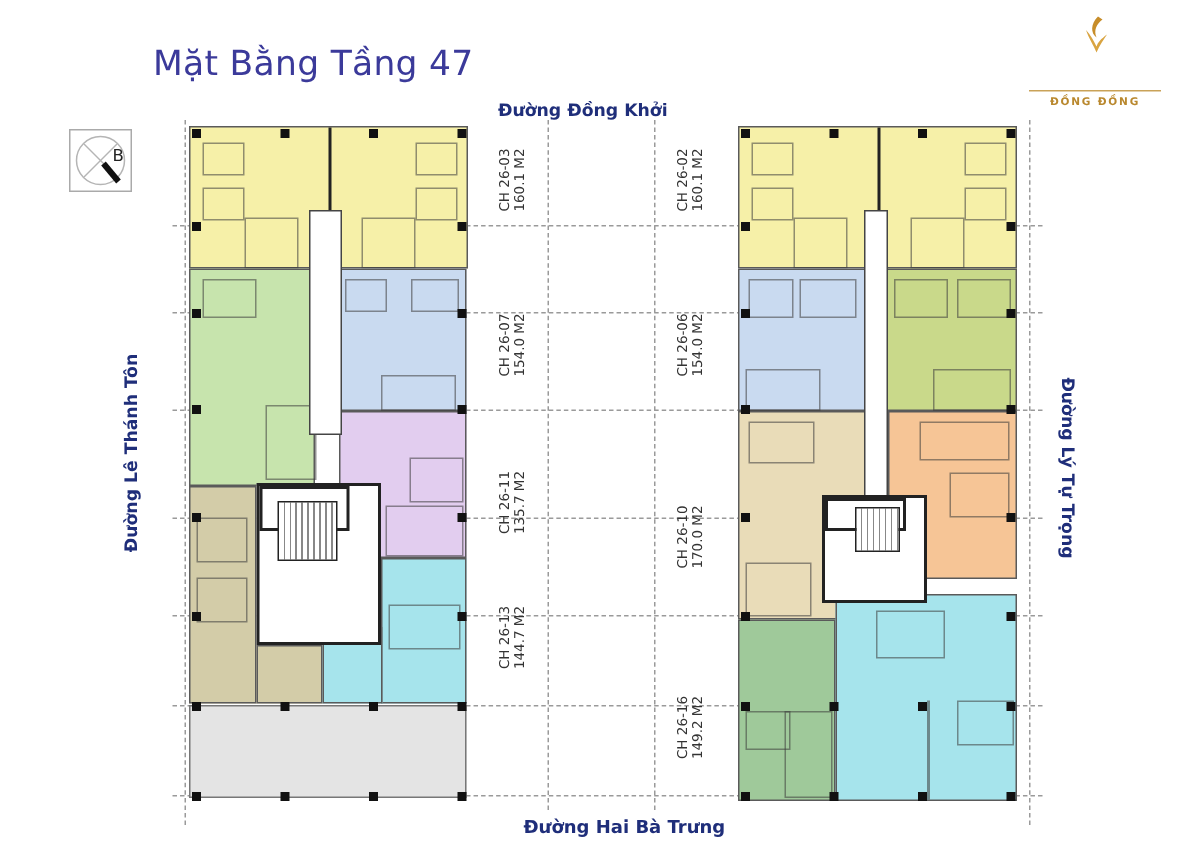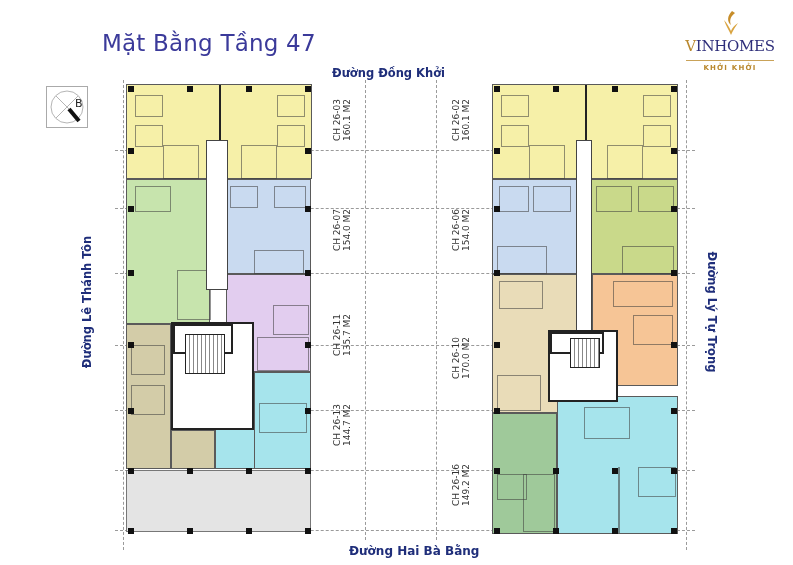--- a/index.html
+++ b/index.html
@@ -32,37 +32,36 @@
 </head>
 <body>
 
 <div class="abs title">Mặt Bằng Tầng 47</div>
 
 <div class="abs logo">
   <svg class="logo-mark" viewBox="0 0 20 26">
     <path d="M11 1 C6 6 6 12 10 15 C8 10 10 6 14 3 Z" fill="#c78d2a"></path>
     <path d="M3 10 C5 16 8 20 10 25 C12 20 15 16 17 13 C13 16 11 18 10 21 C8 17 6 13 3 10 Z" fill="#d9a441"></path>
   </svg>
-  <div class="logo-name"><span class="v">V</span><span>INHOMES</span></div>
   <div class="logo-line"></div>
-  <div class="logo-sub">KHỞI KHỞI</div>
+  <div class="logo-sub">ĐỒNG ĐỒNG</div>
 </div>
 
 <div class="abs compass">
   <svg width="40" height="40" viewBox="0 0 40 40">
     <circle cx="20" cy="20" r="16" fill="none" stroke="#b5b5b5" stroke-width="1"></circle>
     <line x1="9" y1="9" x2="31" y2="31" stroke="#b5b5b5" stroke-width="1"></line>
     <line x1="31" y1="9" x2="9" y2="31" stroke="#b5b5b5" stroke-width="1"></line>
     <line x1="22" y1="22" x2="32" y2="34" stroke="#111" stroke-width="4"></line>
   </svg>
   <span class="abs" style="left:28px;top:10px;font-size:11px;color:#222;">B</span>
 </div>
 
 <div class="abs street street-top">Đường Đồng Khởi</div>
-<div class="abs street street-bottom">Đường Hai Bà Bằng</div>
+<div class="abs street street-bottom">Đường Hai Bà Trưng</div>
 <div class="abs street street-left">Đường Lê Thánh Tôn</div>
 <div class="abs street street-right">Đường Lý Tự Trọng</div>
 
 <div class="gridv" style="left:123px;top:80px;height:470px;"></div>
 <div class="gridv" style="left:365px;top:80px;height:460px;"></div>
 <div class="gridv" style="left:436px;top:80px;height:460px;"></div>
 <div class="gridv" style="left:686px;top:80px;height:470px;"></div>
 <div class="gridh" style="left:115px;top:150px;width:580px;"></div>
 <div class="gridh" style="left:115px;top:208px;width:580px;"></div>
 <div class="gridh" style="left:115px;top:273px;width:580px;"></div>

